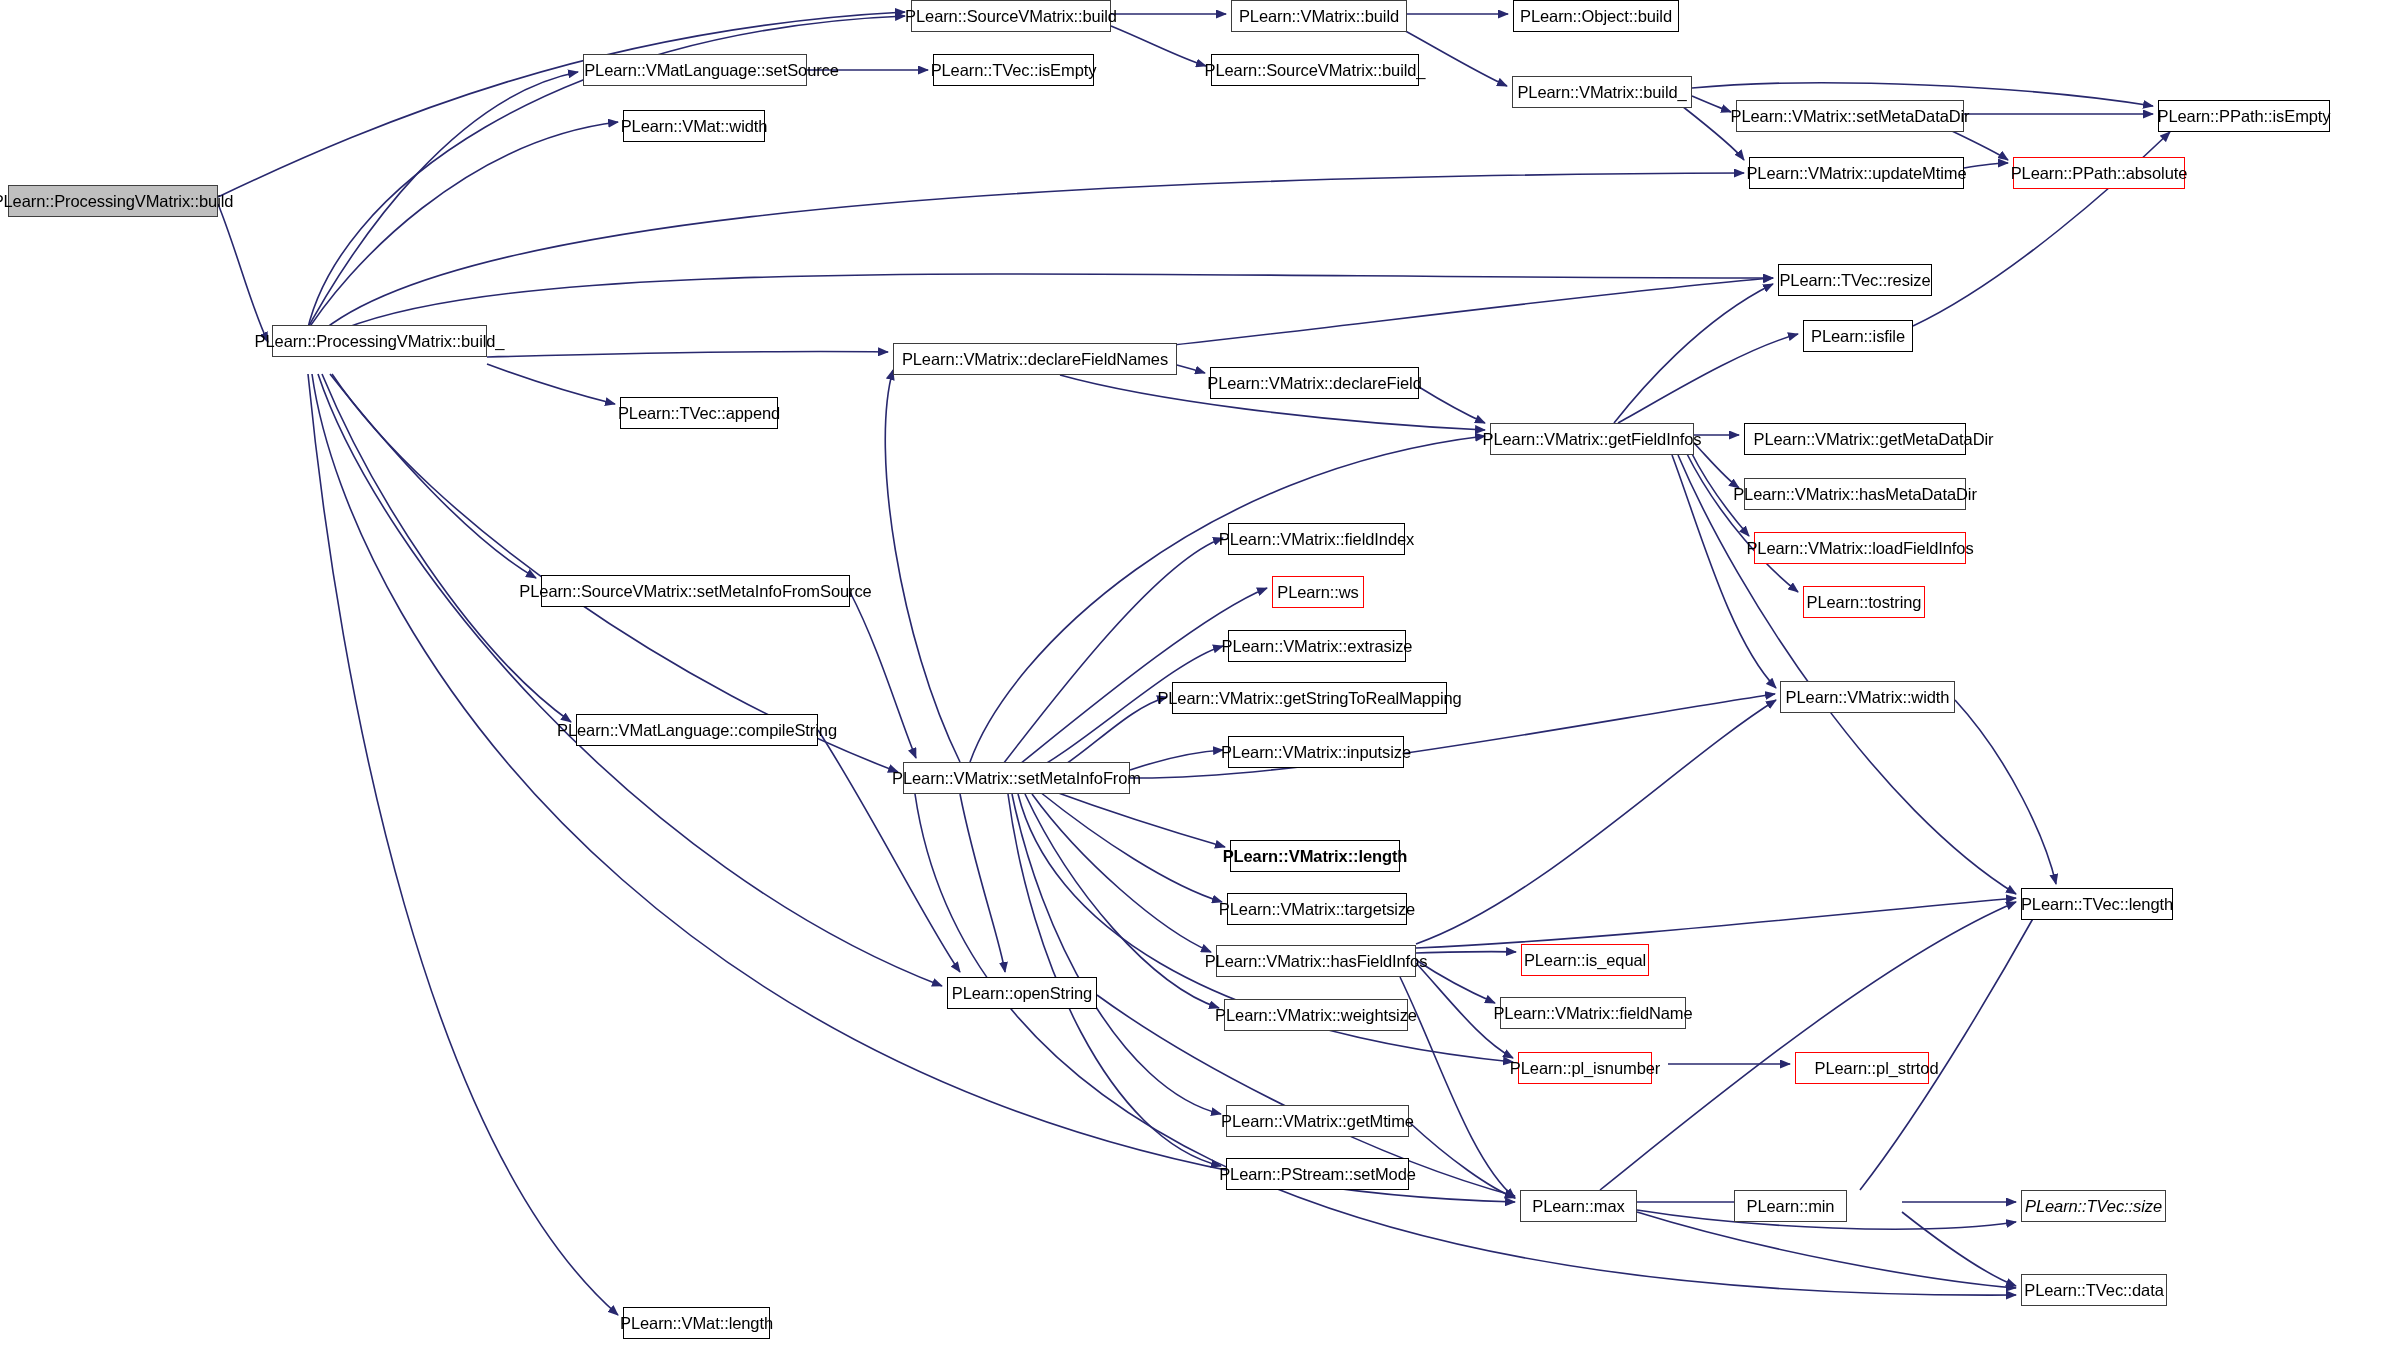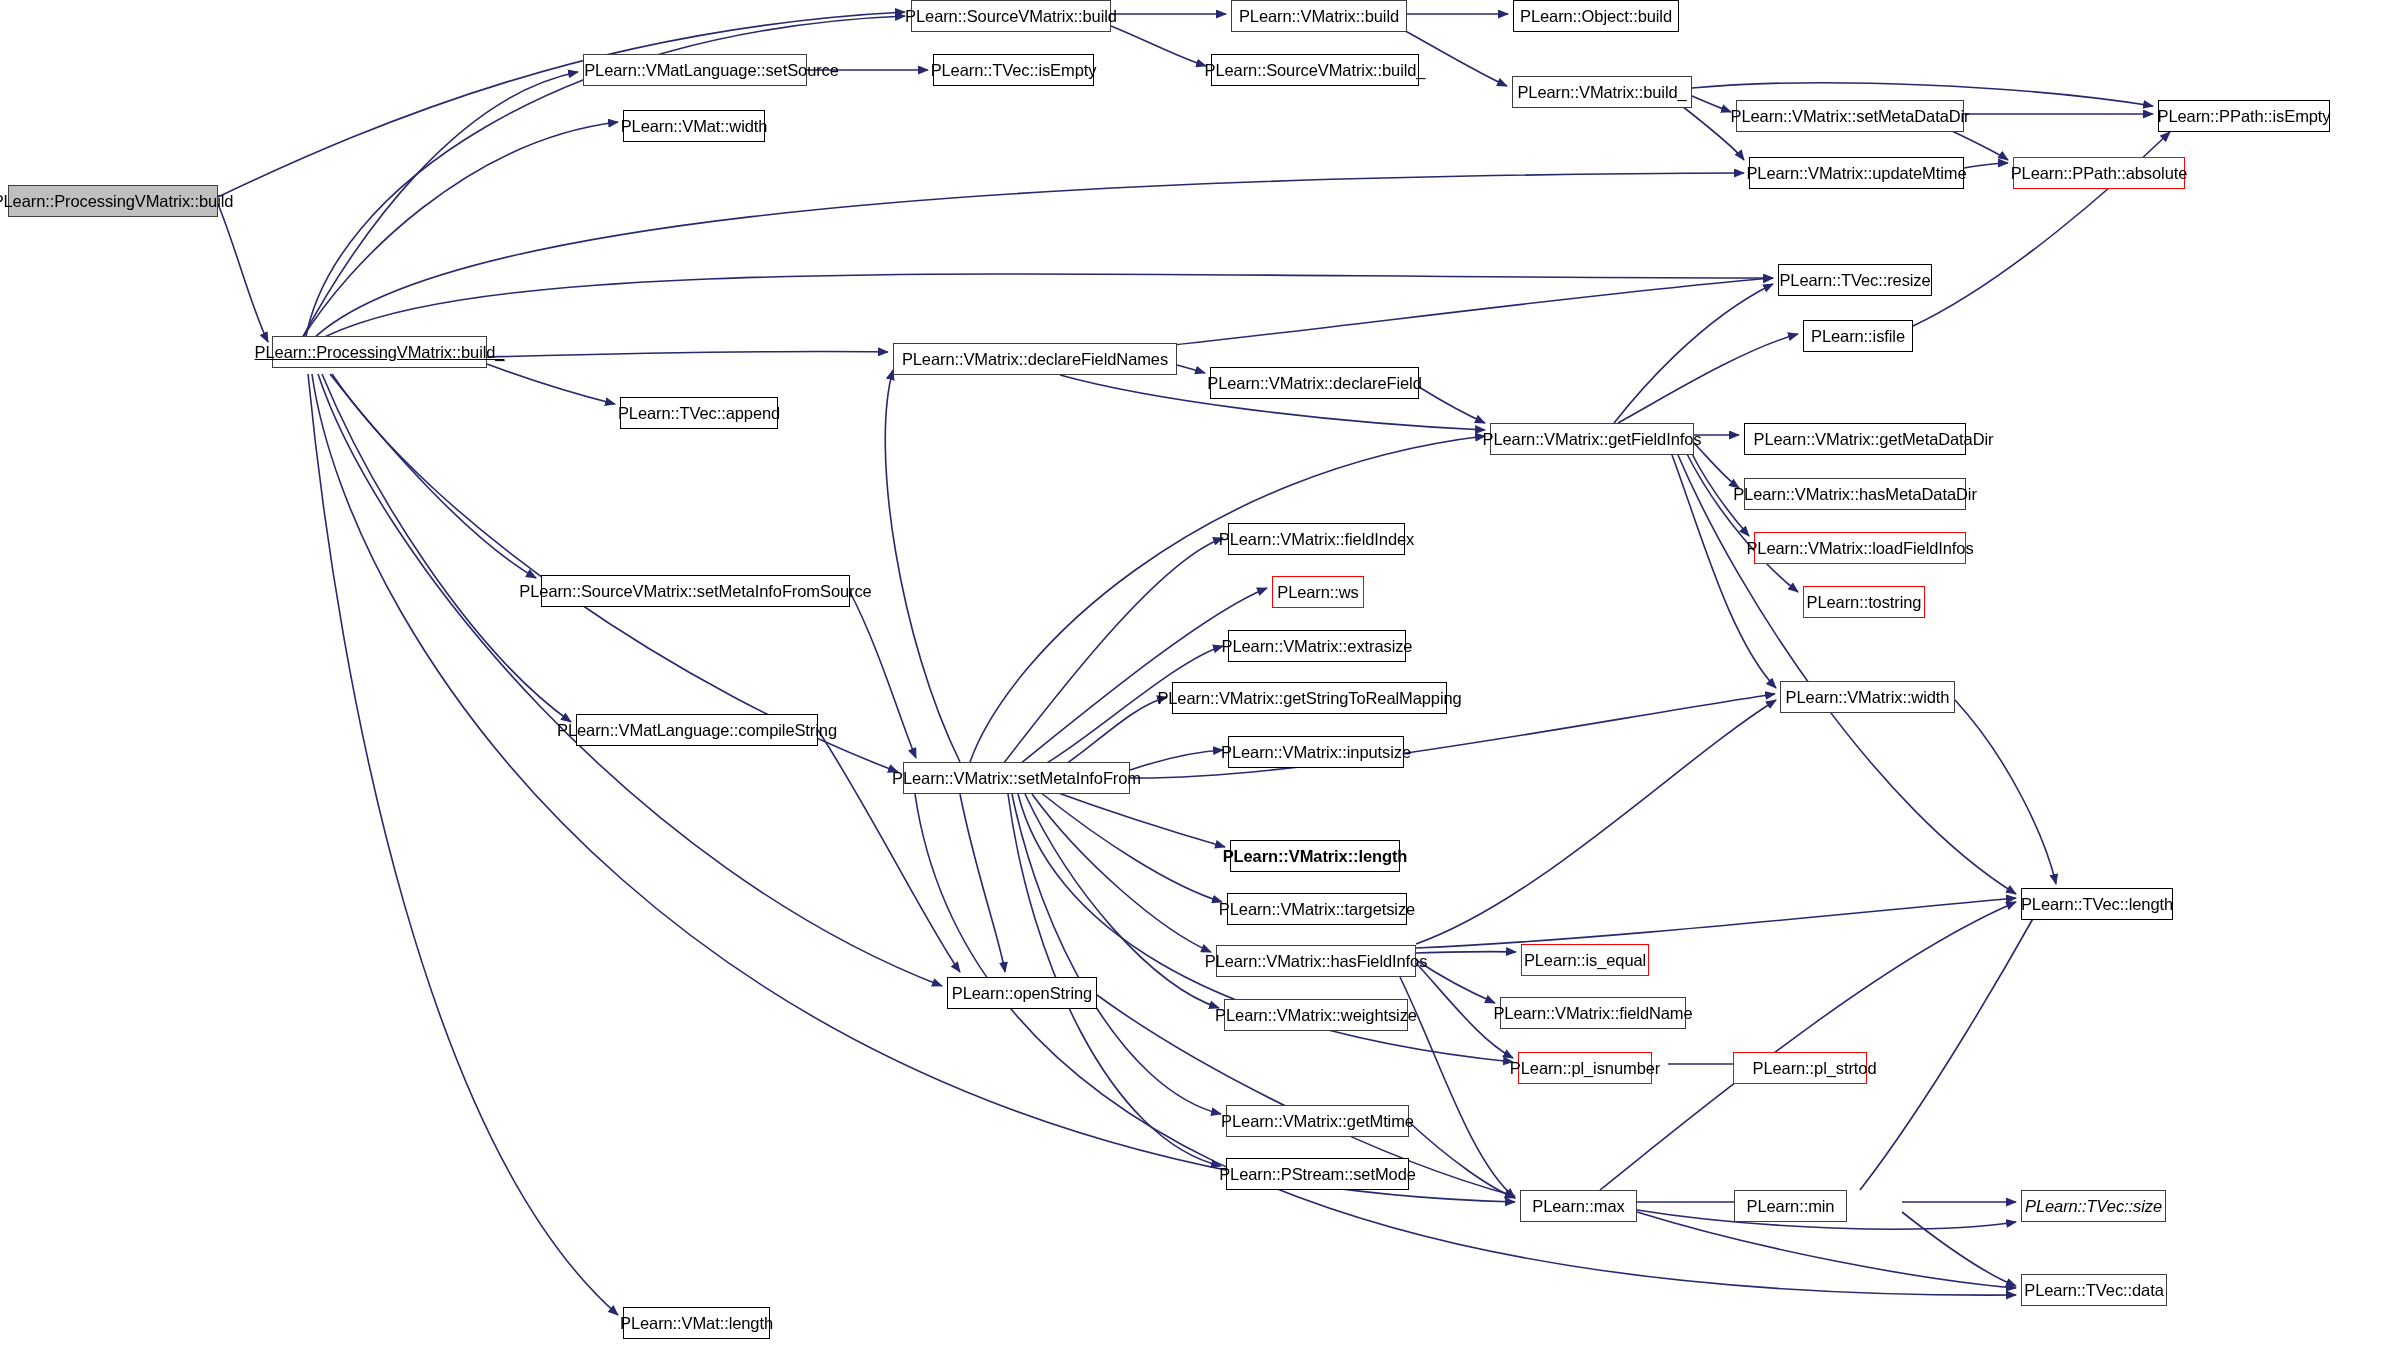--- a/index.html
+++ b/index.html
@@ -139,21 +139,21 @@
         <path d="M 850,592 C 880,650 900,720 916,758" fill="none" stroke="#28286e" stroke-width="1.6" marker-end="url(#arrow)"></path>
         <path d="M 818,730 C 870,810 930,930 960,972" fill="none" stroke="#28286e" stroke-width="1.6" marker-end="url(#arrow)"></path>
         <path d="M 1097,995 C 1200,1070 1380,1160 1515,1196" fill="none" stroke="#28286e" stroke-width="1.6" marker-end="url(#arrow)"></path>
         <path d="M 915,794 C 960,1100 1300,1300 2016,1295" fill="none" stroke="#28286e" stroke-width="1.6" marker-end="url(#arrow)"></path>
       </g>
   </svg>
   <div id="node-layer">
       <div class="gnode root" style="left: 8px; top: 185px; width: 210px;">
         <span class="lbl">PLearn::ProcessingVMatrix::build</span>
       </div>
-      <div class="gnode thick" style="left: 272px; top: 336px; width: 215px; text-decoration: underline;">
+      <div class="gnode thick" style="left: 272px; top: 325px; width: 215px;">
         <span class="lbl">PLearn::ProcessingVMatrix::build_</span>
       </div>
       <div class="gnode thick" style="left: 583px; top: 54px; width: 224px; padding-left: 40px;">
         <span class="lbl">PLearn::VMatLanguage::setSource</span>
       </div>
       <div class="gnode" style="left: 623px; top: 110px; width: 142px;">
         <span class="lbl">PLearn::VMat::width</span>
       </div>
       <div class="gnode thick" style="left: 911px; top: 0px; width: 200px;">
         <span class="lbl">PLearn::SourceVMatrix::build</span>
@@ -250,21 +250,21 @@
       </div>
       <div class="gnode thick" style="left: 1500px; top: 997px; width: 186px;">
         <span class="lbl">PLearn::VMatrix::fieldName</span>
       </div>
       <div class="gnode thick" style="left: 1224px; top: 999px; width: 184px;">
         <span class="lbl">PLearn::VMatrix::weightsize</span>
       </div>
       <div class="gnode red" style="left: 1518px; top: 1052px; width: 134px;">
         <span class="lbl">PLearn::pl_isnumber</span>
       </div>
-      <div class="gnode red" style="left: 1733px; top: 1052px; width: 134px; padding-left: 36px;">
+      <div class="gnode red" style="left: 1795px; top: 1052px; width: 134px; padding-left: 36px;">
         <span class="lbl">PLearn::pl_strtod</span>
       </div>
       <div class="gnode thick" style="left: 1226px; top: 1105px; width: 183px;">
         <span class="lbl">PLearn::VMatrix::getMtime</span>
       </div>
       <div class="gnode" style="left: 1226px; top: 1158px; width: 183px;">
         <span class="lbl">PLearn::PStream::setMode</span>
       </div>
       <div class="gnode thick" style="left: 1520px; top: 1190px; width: 117px;">
         <span class="lbl">PLearn::max</span>

